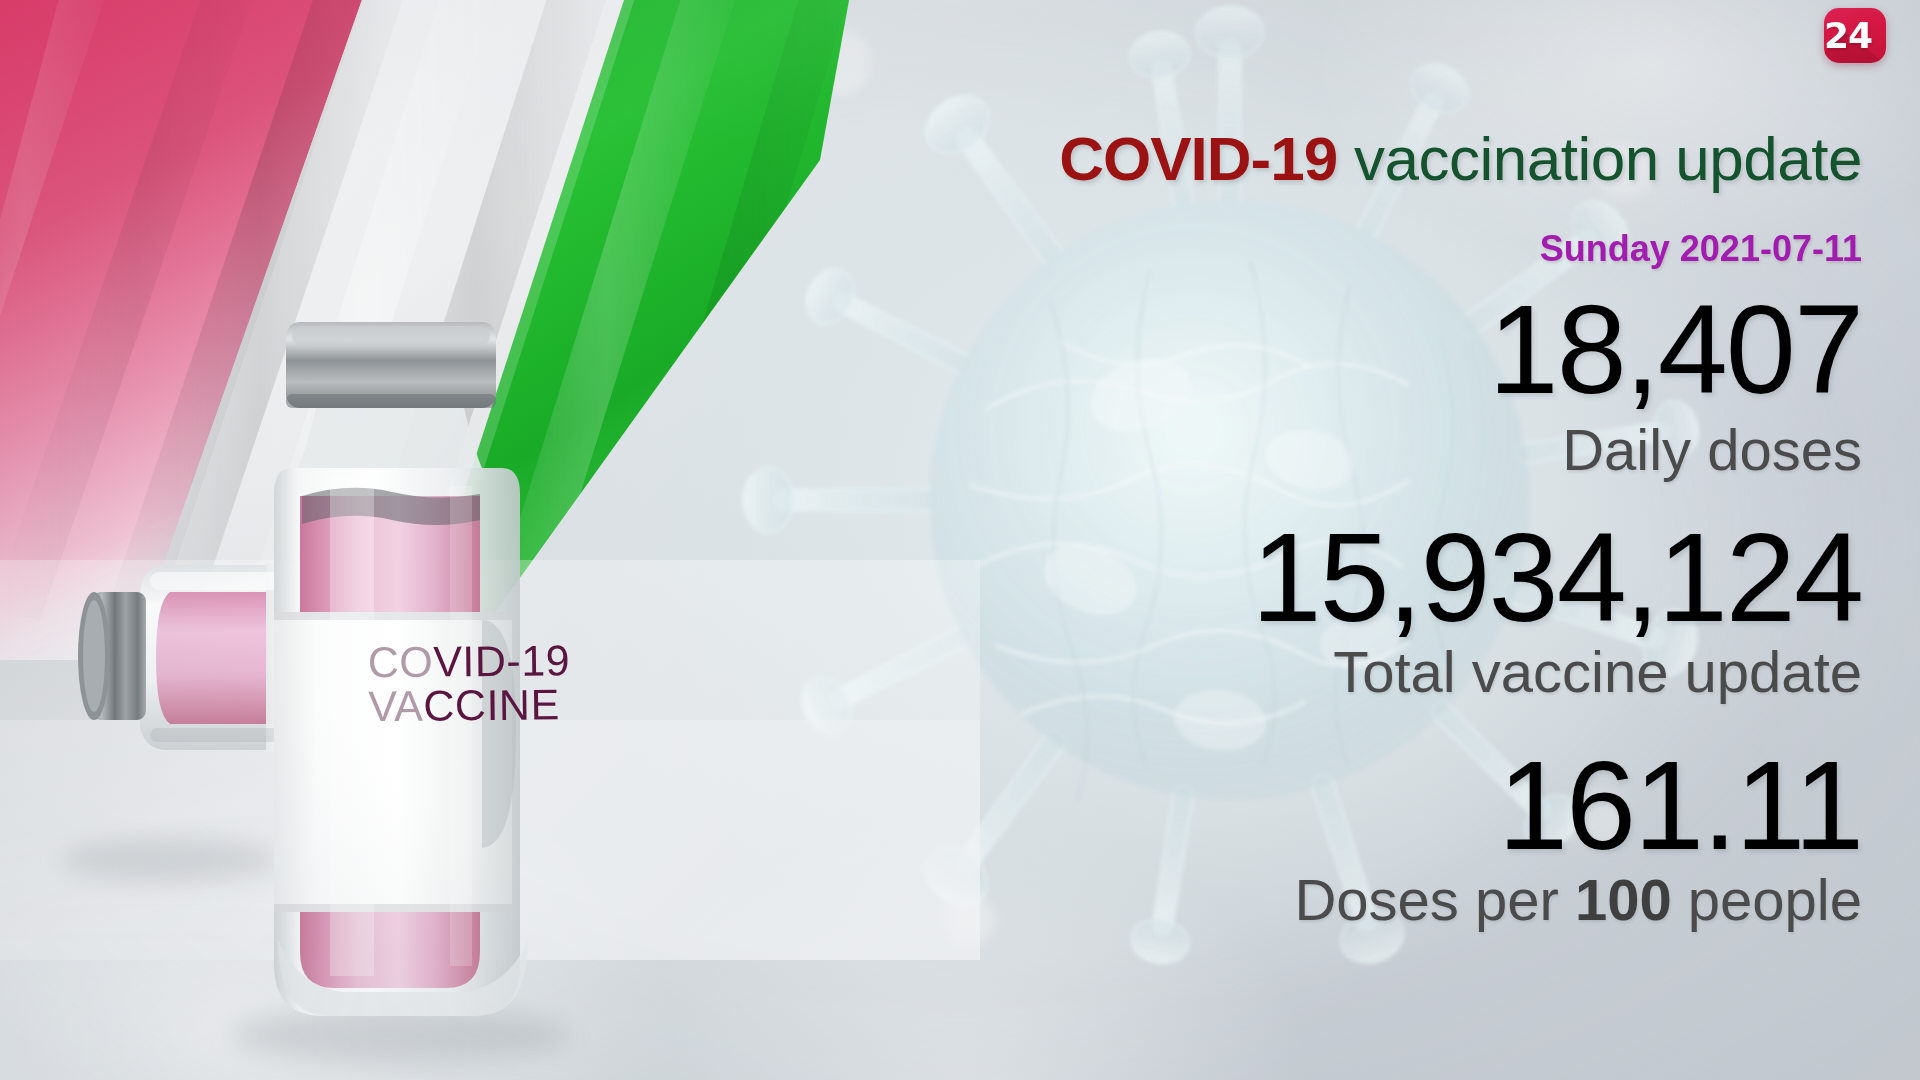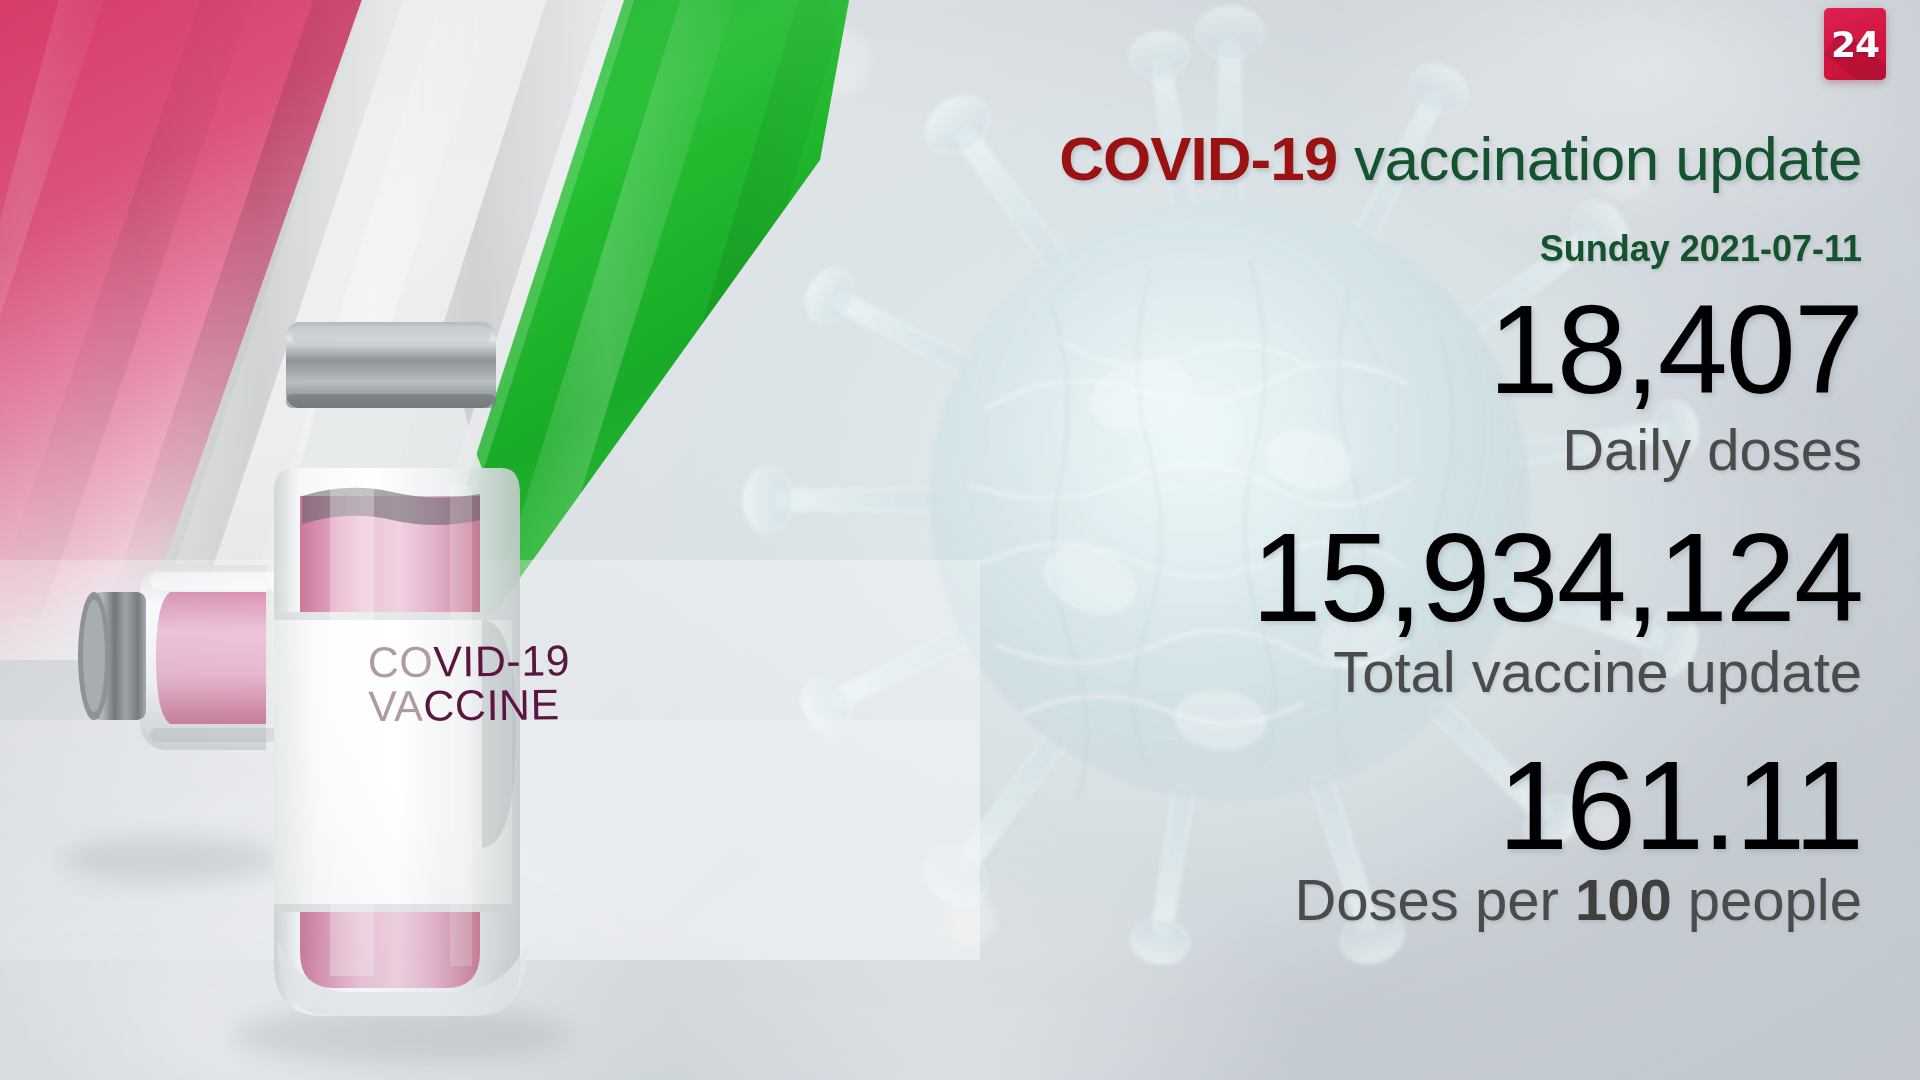--- a/index.html
+++ b/index.html
@@ -74,25 +74,25 @@
     font-weight:400;
     white-space:nowrap;
   }
   .vl-dim{color:#b09aa8;}
   .vl-dark{color:#5a1540;}
 
   
   .logo-24{
     position:absolute;
     right:34px;top:8px;
-    width:62px;height:72px;
+    width:62px;height:55px;
     background:linear-gradient(160deg,#dd2153 0%,#d2163f 55%,#c41239 100%);
-    border-radius:5px;
+    border-radius:15px;
     box-shadow:0 3px 9px rgba(120,10,40,.30);
-    display:flex;align-items:center;justify-content:center;
+    display:flex;align-items:center;
     overflow:hidden;
   }
   .logo-24::after{
     content:"";
     position:absolute;
     left:18px;top:22px;
     width:120px;height:30px;
     background:rgba(120,8,35,.22);
     transform:rotate(38deg);
     transform-origin:0 0;
@@ -127,21 +127,21 @@
   }
   .headline .hl-red{color:#9b1212;font-weight:700;letter-spacing:-1px;}
   .headline .hl-grey{color:#14532d;}
 
   .subdate{
     position:absolute;right:0;top:228px;
     white-space:nowrap;
     font-size:36px;
     font-weight:700;
     letter-spacing:0px;
-    color:#14532d;
+    color:#a21caf;
     text-shadow:1px 2px 3px rgba(130,120,120,.30);
   }
 
   .stat{position:absolute;right:0;width:100%;}
   .stat .value{
     display:block;
     white-space:nowrap;
     color:#000000;
     font-weight:400;
     line-height:.92;

